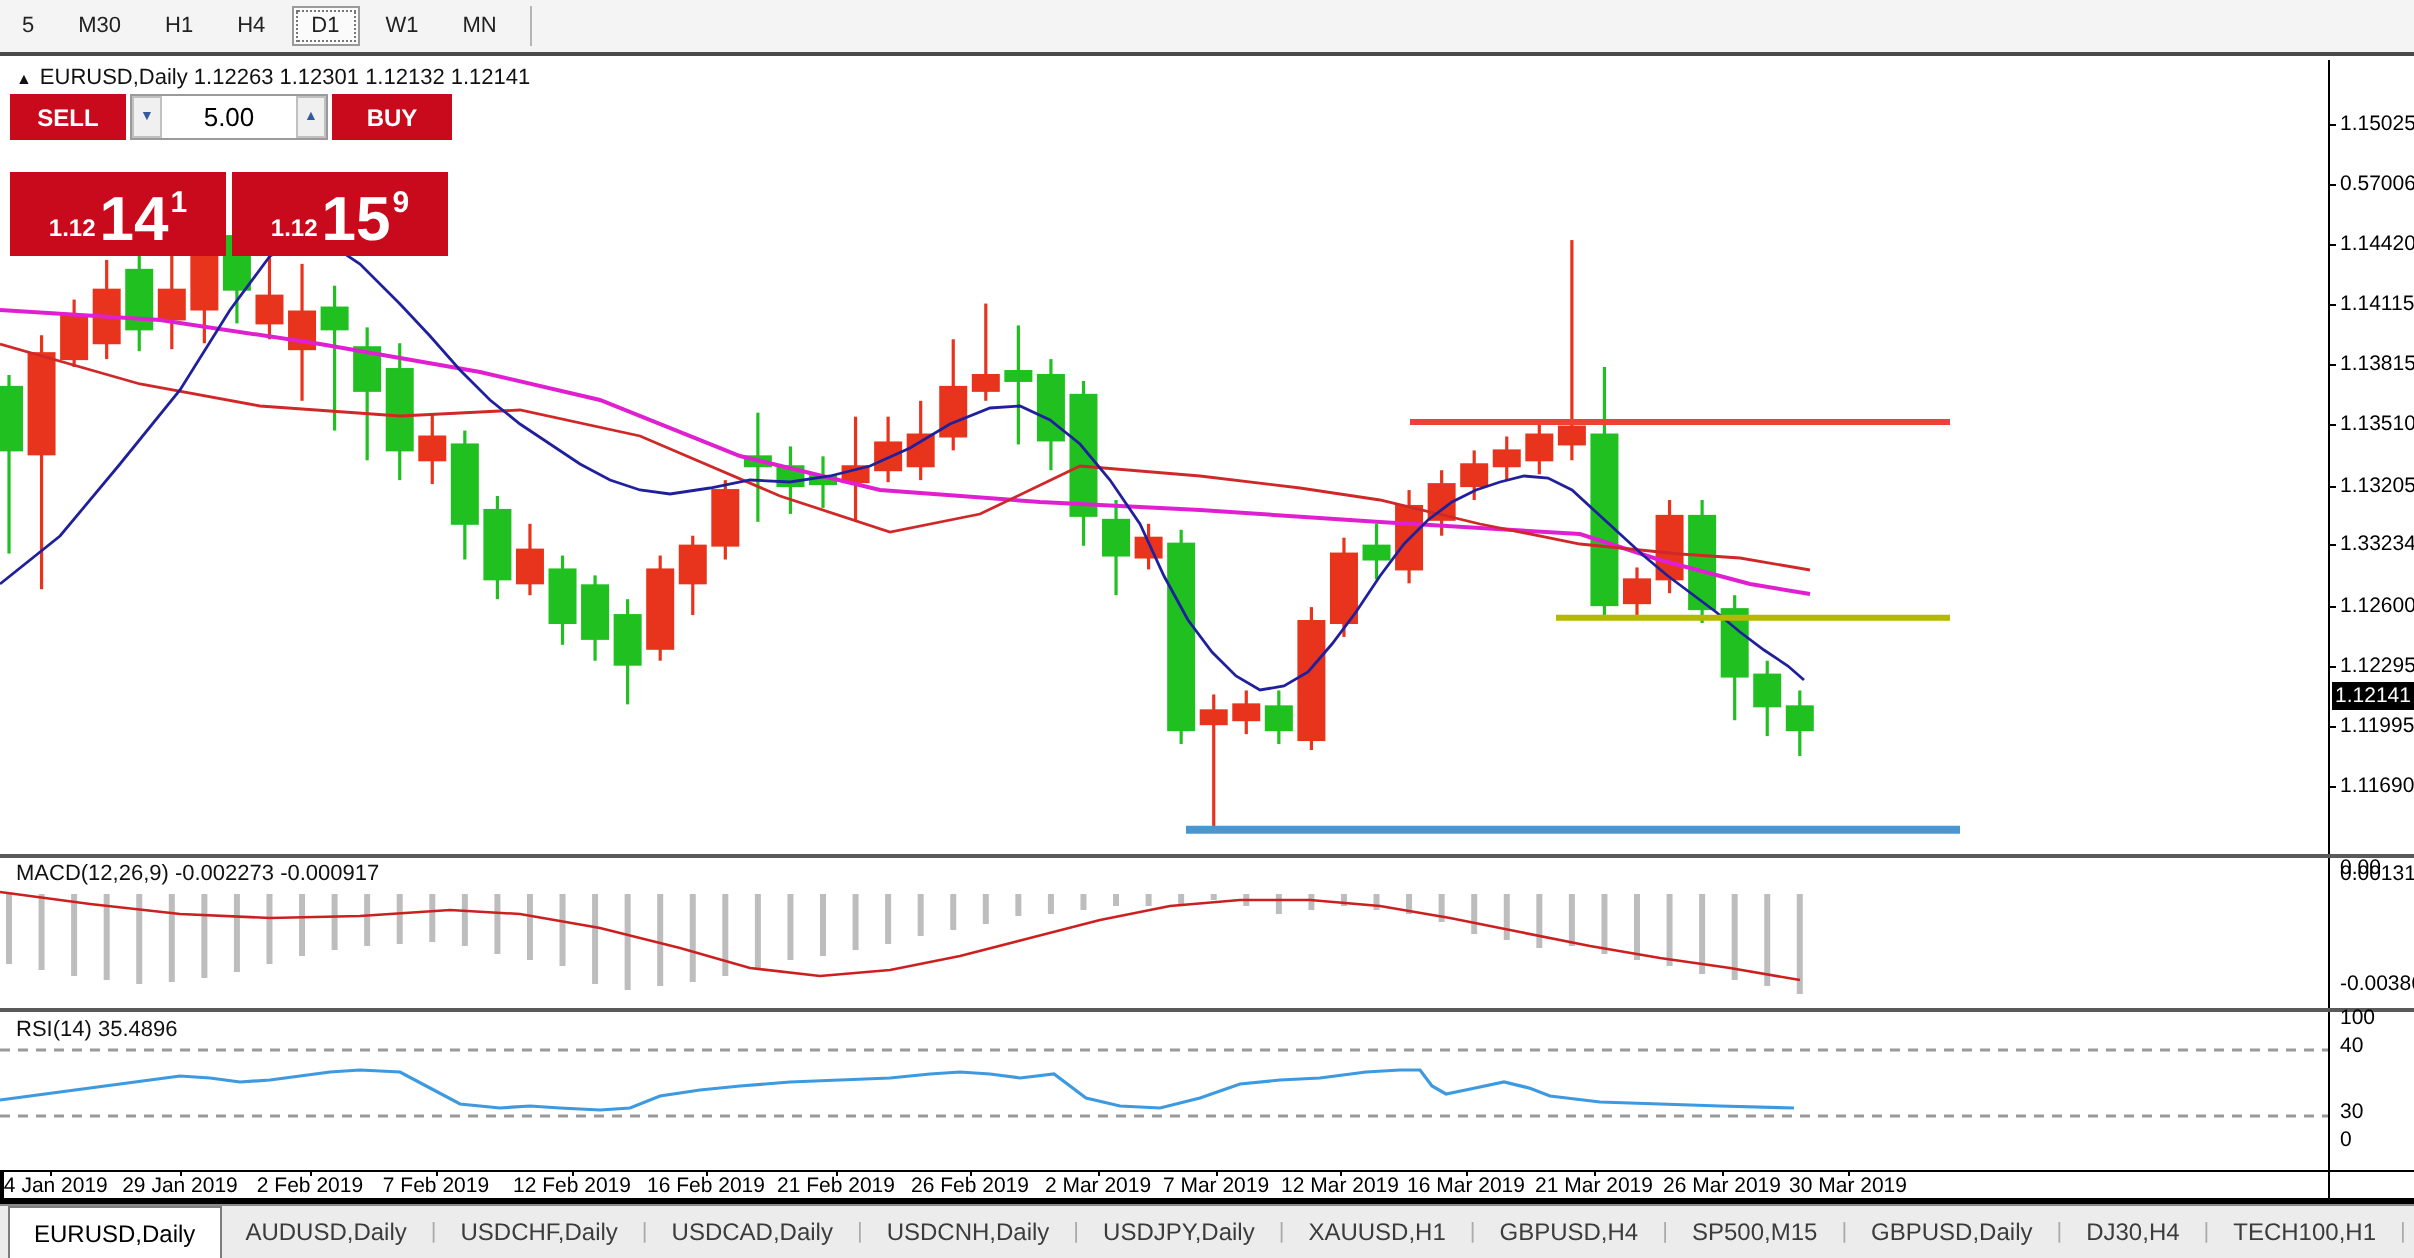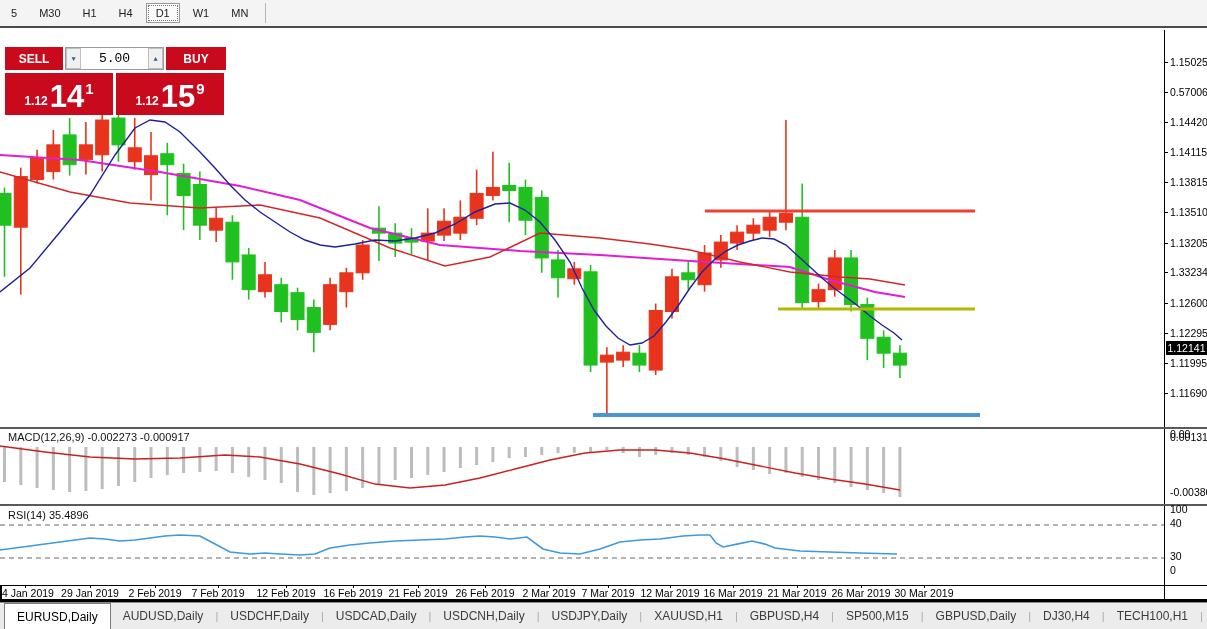--- a/index.html
+++ b/index.html
@@ -19,25 +19,25 @@
   
   #charttitle{left:8px;top:33px;font-size:11px;color:#111;z-index:5;}
   #charttitle .arr{font-size:8px;margin-right:4px;}
   
   #tradepanel{left:5px;top:47px;width:221px;z-index:6;}
   #tp-row1{display:flex;height:23px;}
   .tp-btn{background:#c90a1d;color:#fff;font-size:12px;font-weight:bold;
     display:flex;align-items:center;justify-content:center;}
   #sellbtn{width:58px;}
   #buybtn{width:60px;}
-  #spinner{width:99px;display:flex;border:1px solid #9a9a9a;background:#fff;box-sizing:border-box;margin:0 2px;font-family:Liberation Mono, monospace;}
+  #spinner{width:99px;display:flex;border:1px solid #9a9a9a;background:#fff;box-sizing:border-box;margin:0 2px;}
   .spin-box{width:15px;display:flex;align-items:center;justify-content:center;
     font-size:7px;color:#335a9e;background:#f0f0f0;border:1px solid #c0c0c0;box-sizing:border-box;}
   #vol{flex:1;display:flex;align-items:center;justify-content:center;font-size:13px;color:#000;}
-  #tp-row2{display:flex;margin-top:3px;height:42px;}
+  #tp-row2{display:flex;margin-top:16px;height:42px;}
   .quote-box{width:108px;background:#c90a1d;color:#fff;display:flex;align-items:flex-end;
     justify-content:center;padding-bottom:4px;box-sizing:border-box;}
   .quote-box.left{margin-right:3px;}
   .q-prefix{font-size:12px;font-weight:bold;margin-bottom:3px;}
   .q-big{font-size:31px;font-weight:bold;line-height:28px;margin-left:2px;}
   .q-sup{font-size:15px;font-weight:bold;margin-bottom:14px;margin-left:1px;}
   
   .ind-label{font-size:11px;color:#111;z-index:5;}
   
   .pricelabel{position:absolute;left:1170px;font-size:10.5px;color:#000;}
@@ -71,20 +71,21 @@
       <span class="tb-sep"></span>
     </div>
 
   <div class="abs" id="leftborder"></div>
   <div class="abs" id="axisline"></div>
   <div class="abs hsep" style="top:427px;height:2px;"></div>
   <div class="abs hsep" style="top:504px;height:2px;"></div>
   <div class="abs hsep" style="top:585px;height:1px;background:#000;"></div>
   <div class="abs hsep" style="top:599px;height:3px;background:#000;"></div>
 
+  <div class="abs" id="charttitle"><span class="arr">▲</span><span>EURUSD,Daily  1.12263 1.12301 1.12132 1.12141</span></div>
 
   <div class="abs" id="tradepanel">
     <div id="tp-row1">
       <div class="tp-btn" id="sellbtn">SELL</div>
       <div id="spinner">
         <div class="spin-box">▼</div>
         <div id="vol">5.00</div>
         <div class="spin-box">▲</div>
       </div>
       <div class="tp-btn" id="buybtn">BUY</div>

